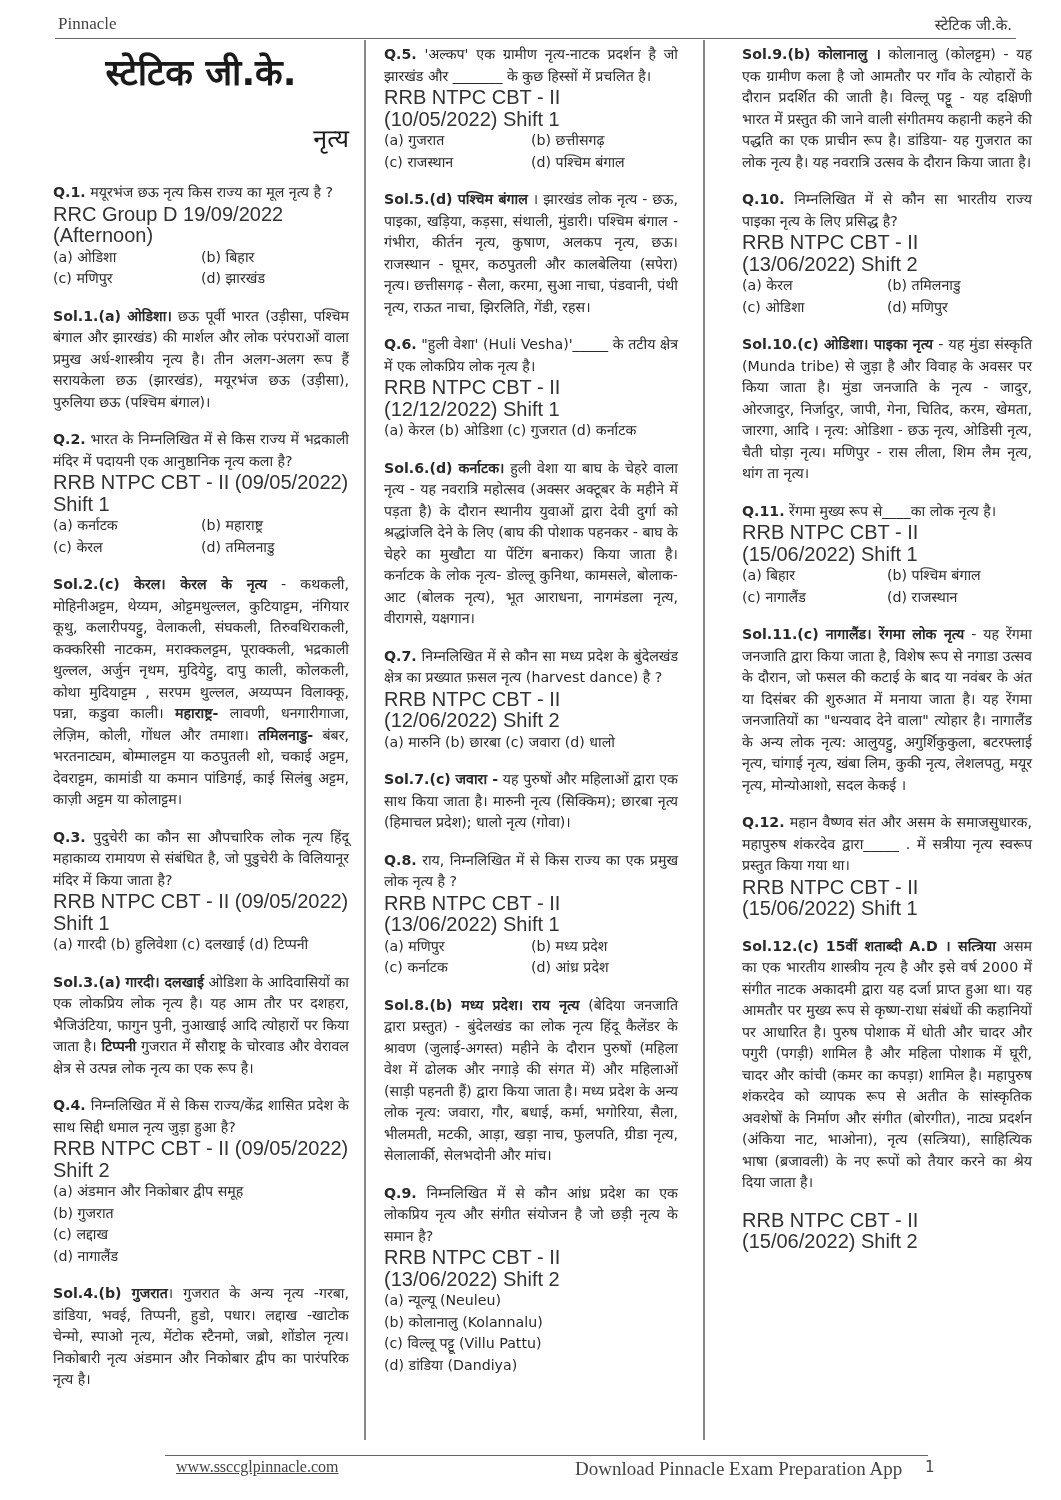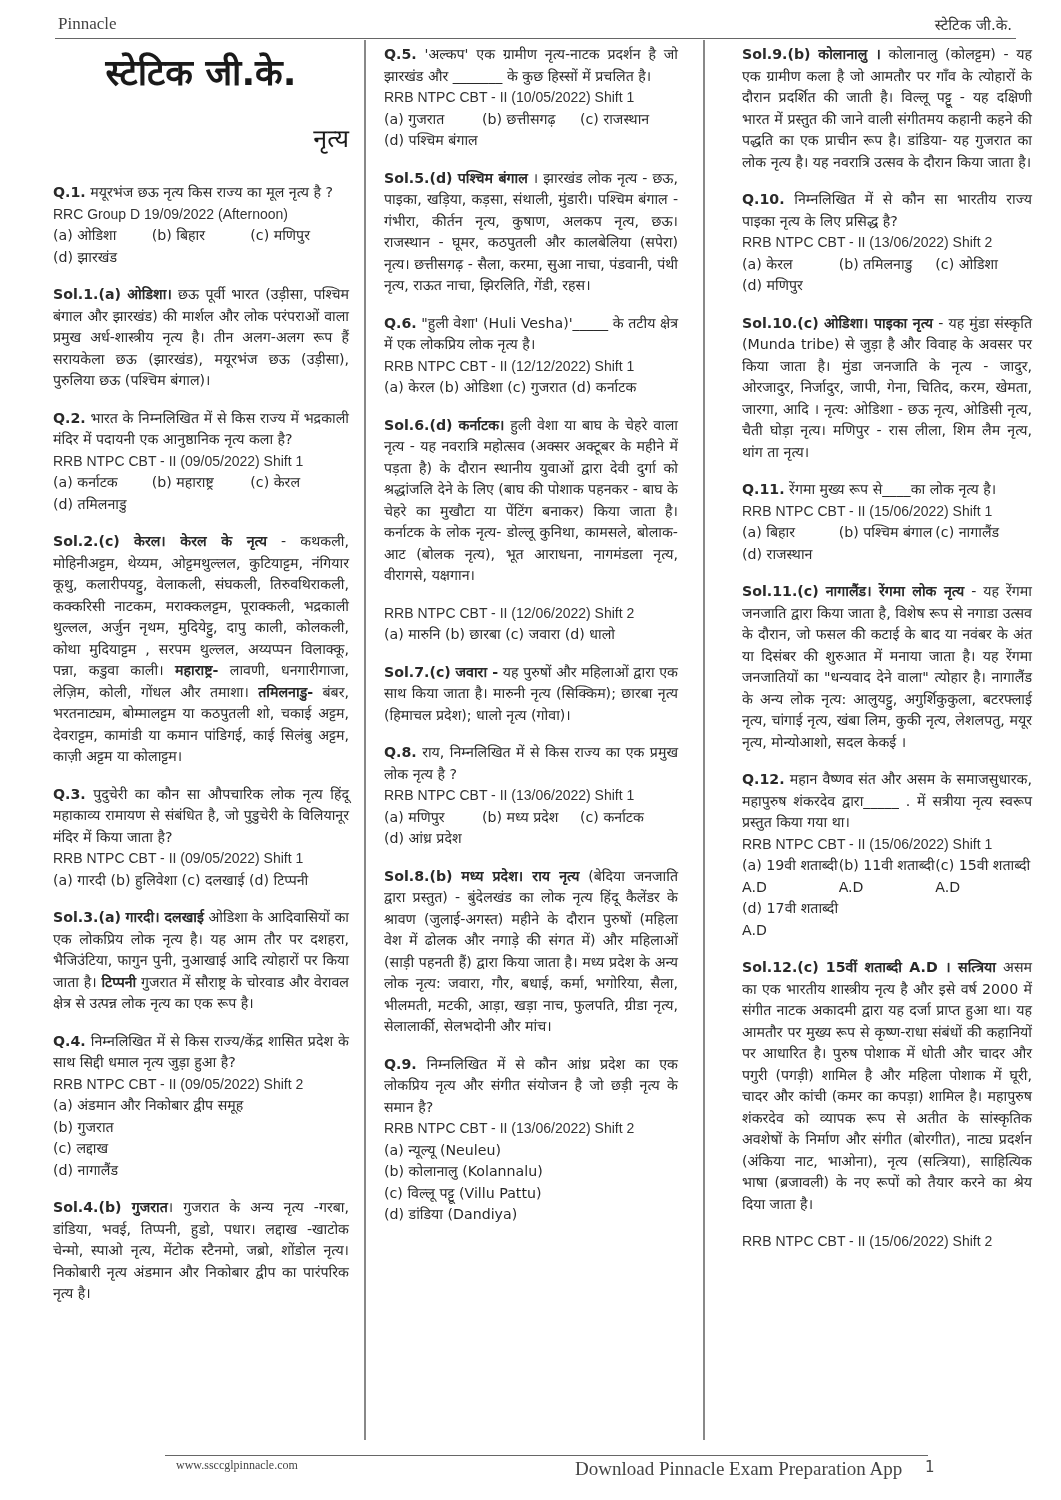--- a/index.html
+++ b/index.html
@@ -12,25 +12,25 @@
   .col2 { left:384px; width:294px; }
   .col3 { left:742px; width:290px; }
   .divider { position:absolute; top:40px; bottom:60px; width:1.5px; background:#888; }
   .div1 { left:364px; } .div2 { left:703px; }
   .title-main { text-align:center; font-size:36px; font-weight:bold; line-height:46px; margin:6px 0 26px 0; color:#1a1a1a; }
   .title-sub { text-align:right; font-size:25px; line-height:34px; margin-bottom:26px; color:#1a1a1a; }
   .block { margin-bottom:16px; }
   .qnum, .snum { font-weight:bold; }
   .bold { font-weight:bold; }
   .justify { text-align:justify; }
-  .exam { font-family:"Liberation Sans",sans-serif; font-size:14px; color:#333; }
-  .opts2 { display:grid; grid-template-columns:1fr 1fr 1fr; }
+  .exam { font-family:"Liberation Sans",sans-serif; font-size:20px; color:#333; }
+  .opts2 { display:grid; grid-template-columns:1fr 1fr; }
   .opt { }
   .footer-line { position:absolute; left:165px; right:133px; top:1455px; border-top:1.5px solid #666; }
-  .footer-url { position:absolute; left:176px; top:1458px; font-family:"Liberation Serif","DejaVu Serif",serif; font-size:12px; color:#444; }
+  .footer-url { position:absolute; left:176px; top:1458px; font-family:"Liberation Serif","DejaVu Serif",serif; font-size:16px; color:#444;text-decoration:underline; }
   .footer-app { position:absolute; left:575px; top:1458px; font-family:"Liberation Serif","DejaVu Serif",serif; font-size:19px; color:#444; }
   .footer-page { position:absolute; left:925px; top:1458px; font-size:15px; color:#444; }
 </style>
 </head>
 <body>
 
 <div class="page-header">
   <span class="hdr-left">Pinnacle</span>
   <span class="hdr-right">स्टेटिक जी.के.</span>
 </div>
@@ -110,20 +110,21 @@
   <div class="block">
     <div class="justify"><span class="qnum">Q.6.</span> <span>"हुली वेशा' (Huli Vesha)'_____ के तटीय क्षेत्र में एक लोकप्रिय लोक नृत्य है।</span></div>
     <div class="exam">RRB NTPC CBT - II (12/12/2022) Shift 1</div>
     <div>(a) केरल  (b) ओडिशा (c) गुजरात (d) कर्नाटक</div>
   </div>
   <div class="block justify">
     <span class="snum">Sol.6.(d)</span> <span class="bold">कर्नाटक।</span> <span>हुली वेशा या बाघ के चेहरे वाला नृत्य - यह नवरात्रि महोत्सव (अक्सर अक्टूबर के महीने में पड़ता है) के दौरान स्थानीय युवाओं द्वारा देवी दुर्गा को श्रद्धांजलि देने के लिए (बाघ की पोशाक पहनकर - बाघ के चेहरे का मुखौटा या पेंटिंग बनाकर) किया जाता है। कर्नाटक के लोक नृत्य- डोल्लू कुनिथा, कामसले, बोलाक-आट (बोलक नृत्य), भूत आराधना, नागमंडला नृत्य, वीरागसे, यक्षगान।</span>
   </div>
 
   <div class="block">
+    <div class="justify"><span class="qnum">Q.7.</span> <span>निम्नलिखित में से कौन सा मध्य प्रदेश के बुंदेलखंड क्षेत्र का प्रख्यात फ़सल नृत्य (harvest dance) है ?</span></div>
     <div class="exam">RRB NTPC CBT - II (12/06/2022) Shift 2</div>
     <div>(a) मारुनि (b) छारबा (c) जवारा (d) धालो</div>
   </div>
   <div class="block justify">
     <span class="snum">Sol.7.(c)</span> <span class="bold">जवारा -</span> <span>यह पुरुषों और महिलाओं द्वारा एक साथ किया जाता है। मारुनी नृत्य (सिक्किम); छारबा नृत्य (हिमाचल प्रदेश); धालो नृत्य (गोवा)।</span>
   </div>
 
   <div class="block">
     <div class="justify"><span class="qnum">Q.8.</span> <span>राय, निम्नलिखित में से किस राज्य का एक प्रमुख लोक नृत्य है ?</span></div>
     <div class="exam">RRB NTPC CBT - II (13/06/2022) Shift 1</div>
@@ -177,26 +178,20 @@
       <span class="opt">(d) राजस्थान</span>
     </div>
   </div>
   <div class="block justify">
     <span class="snum">Sol.11.(c)</span> <span class="bold">नागालैंड। रेंगमा लोक नृत्य</span> <span>- यह रेंगमा जनजाति द्वारा किया जाता है, विशेष रूप से नगाडा उत्सव के दौरान, जो फसल की कटाई के बाद या नवंबर के अंत या दिसंबर की शुरुआत में मनाया जाता है। यह रेंगमा जनजातियों का "धन्यवाद देने वाला" त्योहार है। नागालैंड के अन्य लोक नृत्य: आलुयट्टु, अगुर्शिकुकुला, बटरफ्लाई नृत्य, चांगाई नृत्य, खंबा लिम, कुकी नृत्य, लेशलपतु, मयूर नृत्य, मोन्योआशो, सदल केकई ।</span>
   </div>
 
   <div class="block">
     <div class="justify"><span class="qnum">Q.12.</span> <span>महान वैष्णव संत और असम के समाजसुधारक, महापुरुष शंकरदेव द्वारा_____ . में सत्रीया नृत्य स्वरूप प्रस्तुत किया गया था।</span></div>
     <div class="exam">RRB NTPC CBT - II (15/06/2022) Shift 1</div>
-    <div class="opts2">
-      <span class="opt">(a) 19वी शताब्दी A.D</span>
-      <span class="opt">(b) 11वी शताब्दी A.D</span>
-      <span class="opt">(c) 15वी शताब्दी A.D</span>
-      <span class="opt">(d) 17वी शताब्दी A.D</span>
-    </div>
   </div>
   <div class="block justify">
     <span class="snum">Sol.12.(c)</span> <span class="bold">15वीं शताब्दी A.D । सत्त्रिया</span> <span>असम का एक भारतीय शास्त्रीय नृत्य है और इसे वर्ष 2000 में संगीत नाटक अकादमी द्वारा यह दर्जा प्राप्त हुआ था। यह आमतौर पर मुख्य रूप से कृष्ण-राधा संबंधों की कहानियों पर आधारित है। पुरुष पोशाक में धोती और चादर और पगुरी (पगड़ी) शामिल है और महिला पोशाक में घूरी, चादर और कांची (कमर का कपड़ा) शामिल है। महापुरुष शंकरदेव को व्यापक रूप से अतीत के सांस्कृतिक अवशेषों के निर्माण और संगीत (बोरगीत), नाट्य प्रदर्शन (अंकिया नाट, भाओना), नृत्य (सत्त्रिया), साहित्यिक भाषा (ब्रजावली) के नए रूपों को तैयार करने का श्रेय दिया जाता है।</span>
   </div>
 
   <div class="block">
     <div class="exam">RRB NTPC CBT - II (15/06/2022) Shift 2</div>
   </div>
 </div>
 

